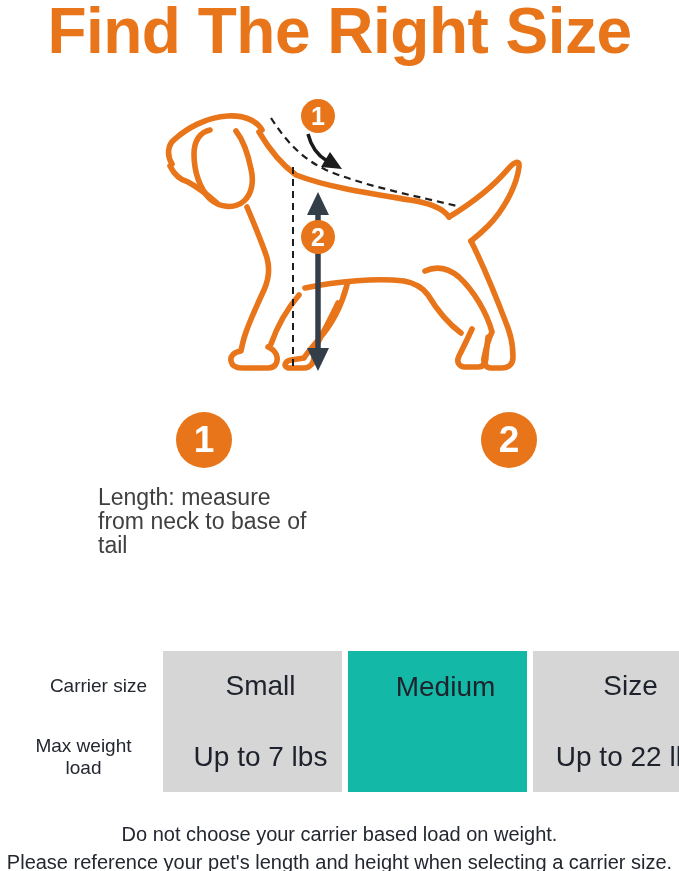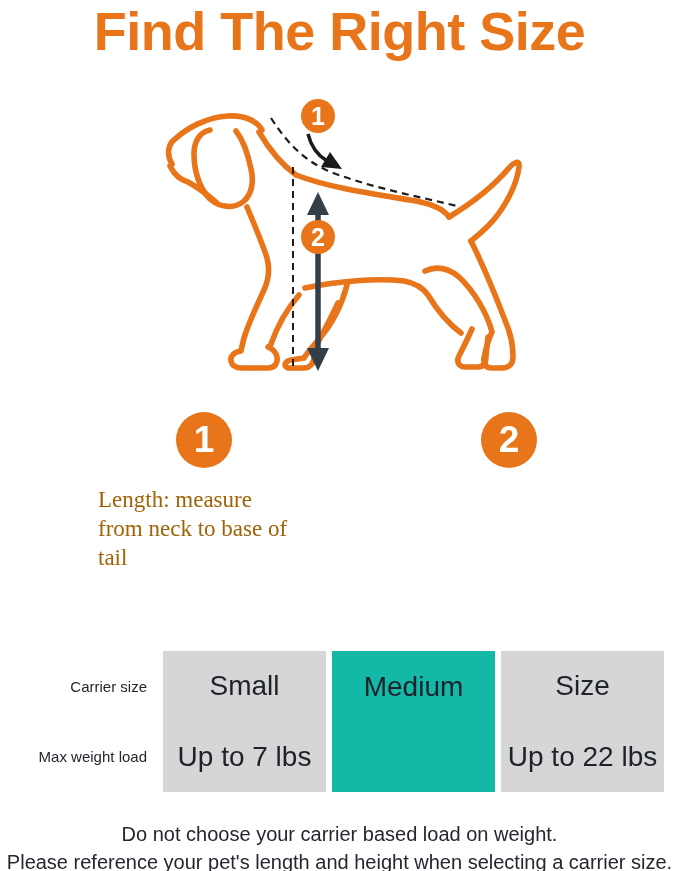--- a/index.html
+++ b/index.html
@@ -1,42 +1,42 @@
 <!DOCTYPE html>
 <html><head>
 <meta charset="utf-8">
 <style>
   html,body{margin:0;padding:0;background:#fff;}
   body{font-family:"Liberation Sans", sans-serif; -webkit-font-smoothing:antialiased;}
   .page{position:relative;width:679px;height:871px;background:#ffffff;overflow:hidden;margin:0 auto;}
 
   
   .title{position:absolute;top:0;left:0;width:100%;margin:0;text-align:center;
-         font-size:54px;line-height:62px;font-weight:700;color:#E8751A;letter-spacing:-0.5px;}
+         font-size:64px;line-height:62px;font-weight:700;color:#E8751A;letter-spacing:-0.5px;}
 
   
   .illu{position:absolute;top:85px;left:0;width:679px;height:315px;}
   .illu svg{display:block;width:679px;height:315px;}
 
   
   .step{position:absolute;text-align:left;}
   .step-1{left:98px;top:412px;width:212px;}
   .step-2{left:398px;top:412px;width:222px;}
   .badge{width:56px;height:56px;border-radius:50%;background:#E8751A;color:#fff;
          display:flex;align-items:center;justify-content:center;
          font-size:37px;font-weight:700;margin:0 auto 17px auto;}
-  .step-text{font-size:23px;line-height:29px;color:#a16207;white-space:pre-line;font-family:Liberation Serif, serif;}
+  .step-text{font-size:23px;line-height:24px;color:#404040;white-space:pre-line;}
 
   
   .size-table{position:absolute;top:651px;left:0;width:679px;height:141px;display:flex;gap:6px;}
   .label-col{width:157px;flex:none;display:flex;flex-direction:column;}
   .label-cell{height:70px;display:flex;align-items:center;justify-content:flex-end;
-              padding-right:10px;box-sizing:border-box;font-size:15px;color:#23272F;padding-left:20px;}
+              padding-right:10px;box-sizing:border-box;font-size:19px;color:#23272F;padding-left:20px;}
   .label-cell:last-child{height:71px;text-align:center;}
-  .data-col{width:163px;flex:none;background:#D6D6D6;display:flex;flex-direction:column;}
+  .data-col{width:163px;flex:none;background:#D6D6D6;display:flex;flex-direction:column;padding-left:16px;}
   .data-col.highlight{background:#14b8a6;}
   .data-cell{height:70px;display:flex;align-items:center;justify-content:center;
              font-size:28px;color:#1E222C;}
   .data-cell:last-child{height:71px;}
 
   
   .footer{position:absolute;top:820px;left:0;width:100%;text-align:center;
           font-size:20px;line-height:28px;color:#23272F;}
 </style>
 </head>

